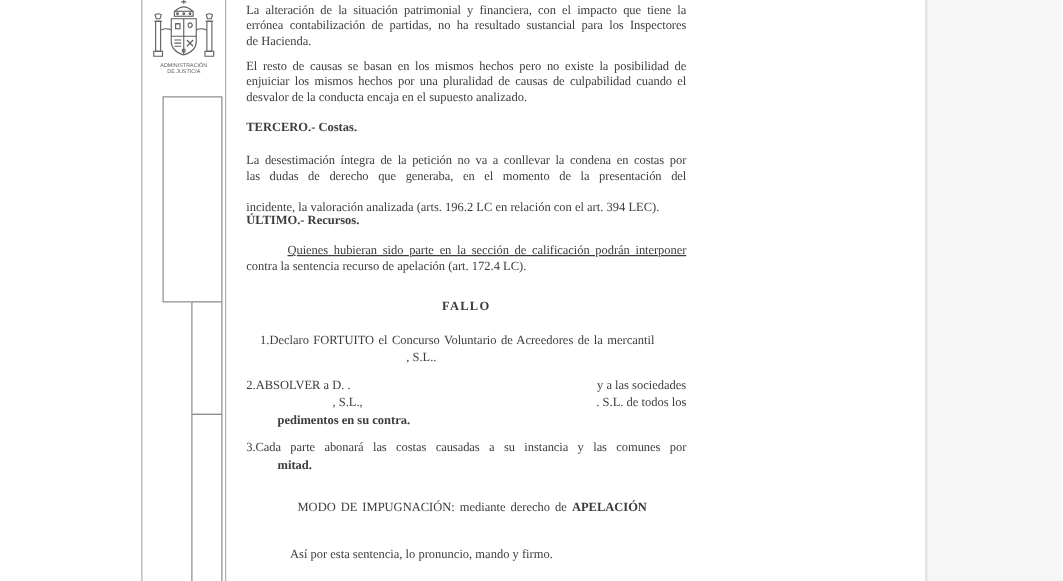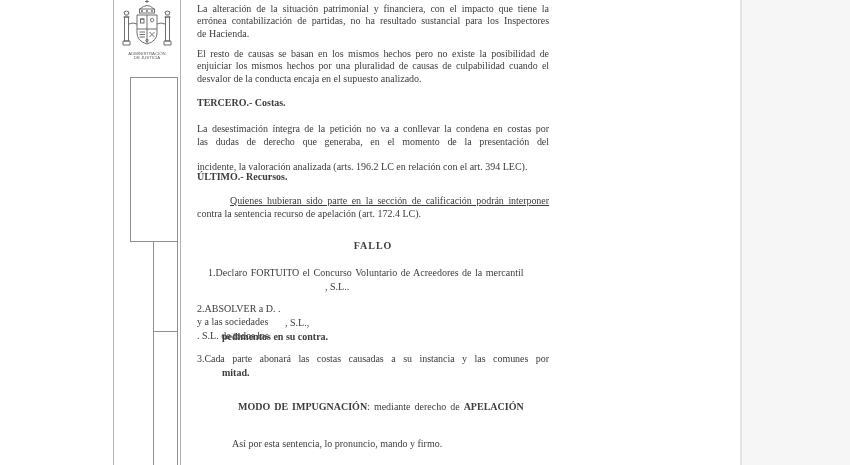--- a/index.html
+++ b/index.html
@@ -43,21 +43,21 @@
   
   .ln {
     position: absolute; left: 197px; width: 352px;
     font-size: 10px; line-height: 13px; color: #3c3c3c;
     white-space: normal;
   }
   .ln.just { text-align: justify; text-align-last: justify; letter-spacing: -0.05px; }
   .ln.left { text-align: left; }
   .ln.bold { font-weight: bold; }
   .ln.center { text-align: center; }
-  .ln.flex { display: flex; justify-content: space-between; flex-direction: column; }
+  .ln.flex { display: flex; justify-content: space-between; }
   .ln.fallo { font-size: 10px; letter-spacing: 1px; }
   .indent33 { text-indent: 33px; text-decoration: underline; }
   .indent25 { text-indent: 25px; font-weight: bold; }
   .indent11 { text-indent: 11px; }
 </style>
 </head>
 <body>
 
 <div class="side-panel"></div>
 
@@ -135,25 +135,25 @@
 <div class="ln center bold fallo" style="top:239px">FALLO</div>
 
 <div class="ln left indent11" style="top:266px; word-spacing:1px">1.Declaro FORTUITO el Concurso Voluntario de Acreedores de la mercantil</div>
 <div class="ln left" style="top:280px; left:325px; width:100px">, S.L..</div>
 
 <div class="ln flex" style="top:302px">
   <span>2.ABSOLVER a D. .</span>
   <span>y a las sociedades</span>
 </div>
 <div class="ln flex" style="top:316px">
-  <span style="margin-left:88px">, S.L.,</span>
+  <span style="margin-left:69px">, S.L.,</span>
   <span>. S.L. de todos los</span>
 </div>
 <div class="ln left indent25" style="top:330px">pedimentos en su contra.</div>
 
 <div class="ln just" style="top:352px">3.Cada parte abonará las costas causadas a su instancia y las comunes por</div>
 <div class="ln left indent25" style="top:366px">mitad.</div>
 
 <div class="ln left" style="top:400px; left:238px; width:320px; word-spacing:1.5px">
-  <span class="bold" style="font-weight:bold">MODO DE IMPUGNACIÓN</span><span>: mediante derecho de </span><span style="font-weight:bold">APELACIÓN</span>
+  <span class="bold" style="font-weight:normal">MODO DE IMPUGNACIÓN</span><span>: mediante derecho de </span><span style="font-weight:bold">APELACIÓN</span>
 </div>
 
 <div class="ln left" style="top:437px; left:232px">Así por esta sentencia, lo pronuncio, mando y firmo.</div>
 
 </body></html>

